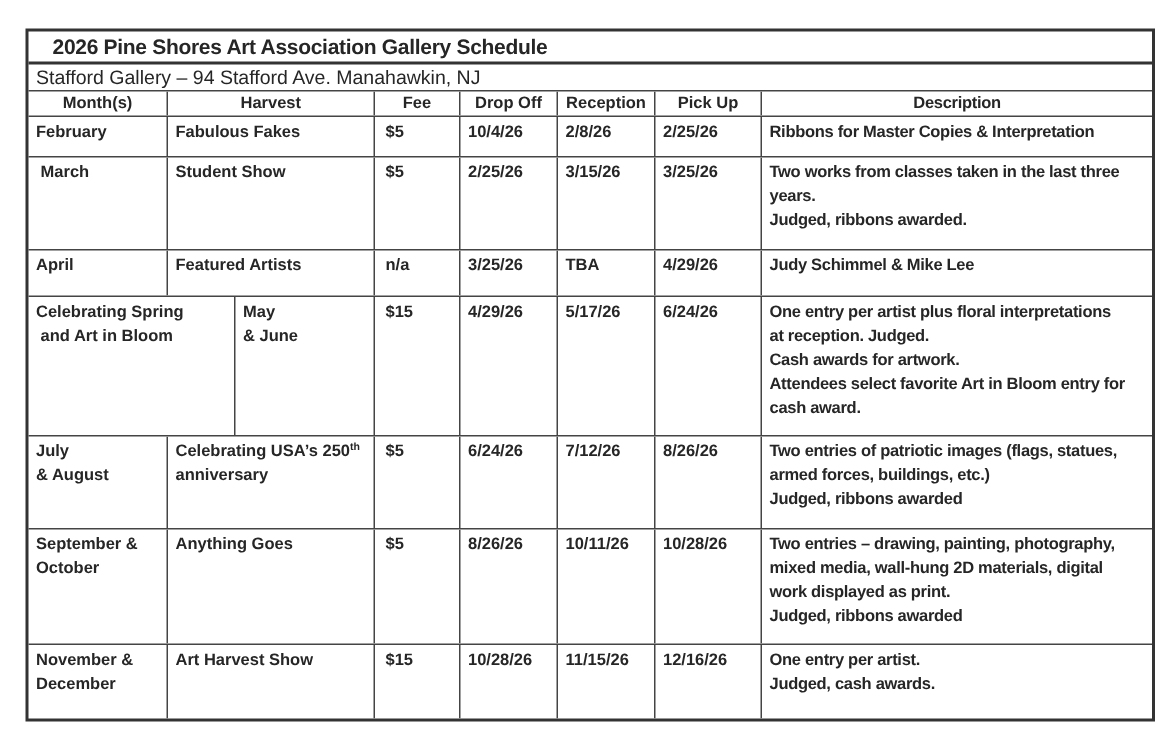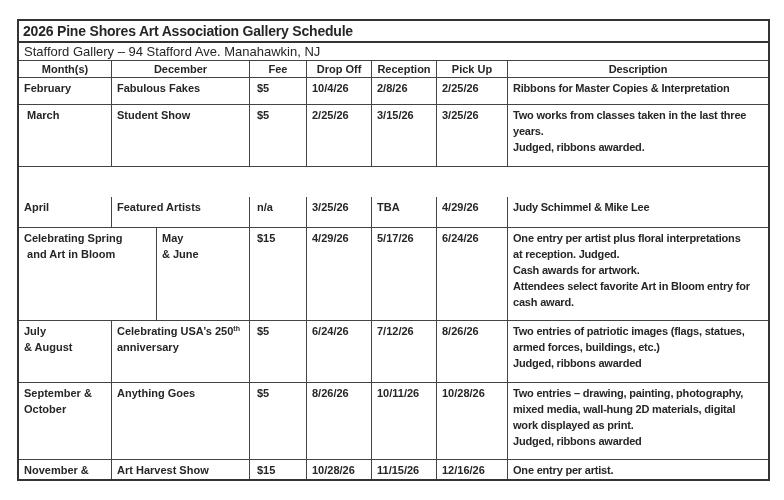--- a/index.html
+++ b/index.html
@@ -21,21 +21,21 @@
   .title-row {
     height: 22px;
     border-bottom: 2px solid #333333;
     align-items: center;
     position: relative;
   }
   .doc-title {
     font-size: 14px;
     font-weight: bold;
     letter-spacing: -0.2px;
-    padding-left: 4px;
+    padding-left: 16px;
     white-space: pre;
   }
   .doc-date {
     position: absolute;
     left: 524px;
     top: 18px;
     height: 22px;
     line-height: 22px;
     font-size: 14px;
     font-weight: bold;
@@ -76,21 +76,21 @@
   .c1 { width: 138px; flex: 0 0 138px; }
   .c2 { width: 57px;  flex: 0 0 57px;  padding-left: 7px; }
   .c3 { width: 65px;  flex: 0 0 65px;  }
   .c4 { width: 65px;  flex: 0 0 65px;  }
   .c5 { width: 71px;  flex: 0 0 71px;  }
   .c6 { flex: 1 1 auto; border-right: none; letter-spacing: -0.2px; }
 
   .data-row { border-bottom: 1px solid #444444; }
   .r0 { height: 27px; }
   .r1 { height: 62px; }
-  .r2 { height: 31px; margin-top: 30px; }
+  .r2 { height: 31px; }
   .r3 { height: 93px; }
   .r4 { height: 62px; }
   .r5 { height: 77px; }
   .r6 { flex: 1 1 auto; border-bottom: none; }
 
   sup.ordinal {
     font-size: 7px;
     line-height: 0;
     vertical-align: 4px;
     letter-spacing: 0;
@@ -105,21 +105,21 @@
     <span class="doc-title">2026 Pine Shores Art Association Gallery Schedule</span>
     <span class="doc-date">Friday, January 9, 2026</span>
   </div>
 
   <div class="row subtitle-row">
     <span class="doc-subtitle">Stafford Gallery – 94 Stafford Ave. Manahawkin, NJ</span>
   </div>
 
   <div class="row header-row">
     <div class="cell c0">Month(s)</div>
-    <div class="cell c1">December</div>
+    <div class="cell c1">Harvest</div>
     <div class="cell c2">Fee</div>
     <div class="cell c3">Drop Off</div>
     <div class="cell c4">Reception</div>
     <div class="cell c5">Pick Up</div>
     <div class="cell c6">Description</div>
   </div>
 
   <div class="row data-row r0">
     <div class="cell c0">February</div>
     <div class="cell c1"><span>Fabulous Fakes</span><sup class="ordinal"></sup><span></span></div>

